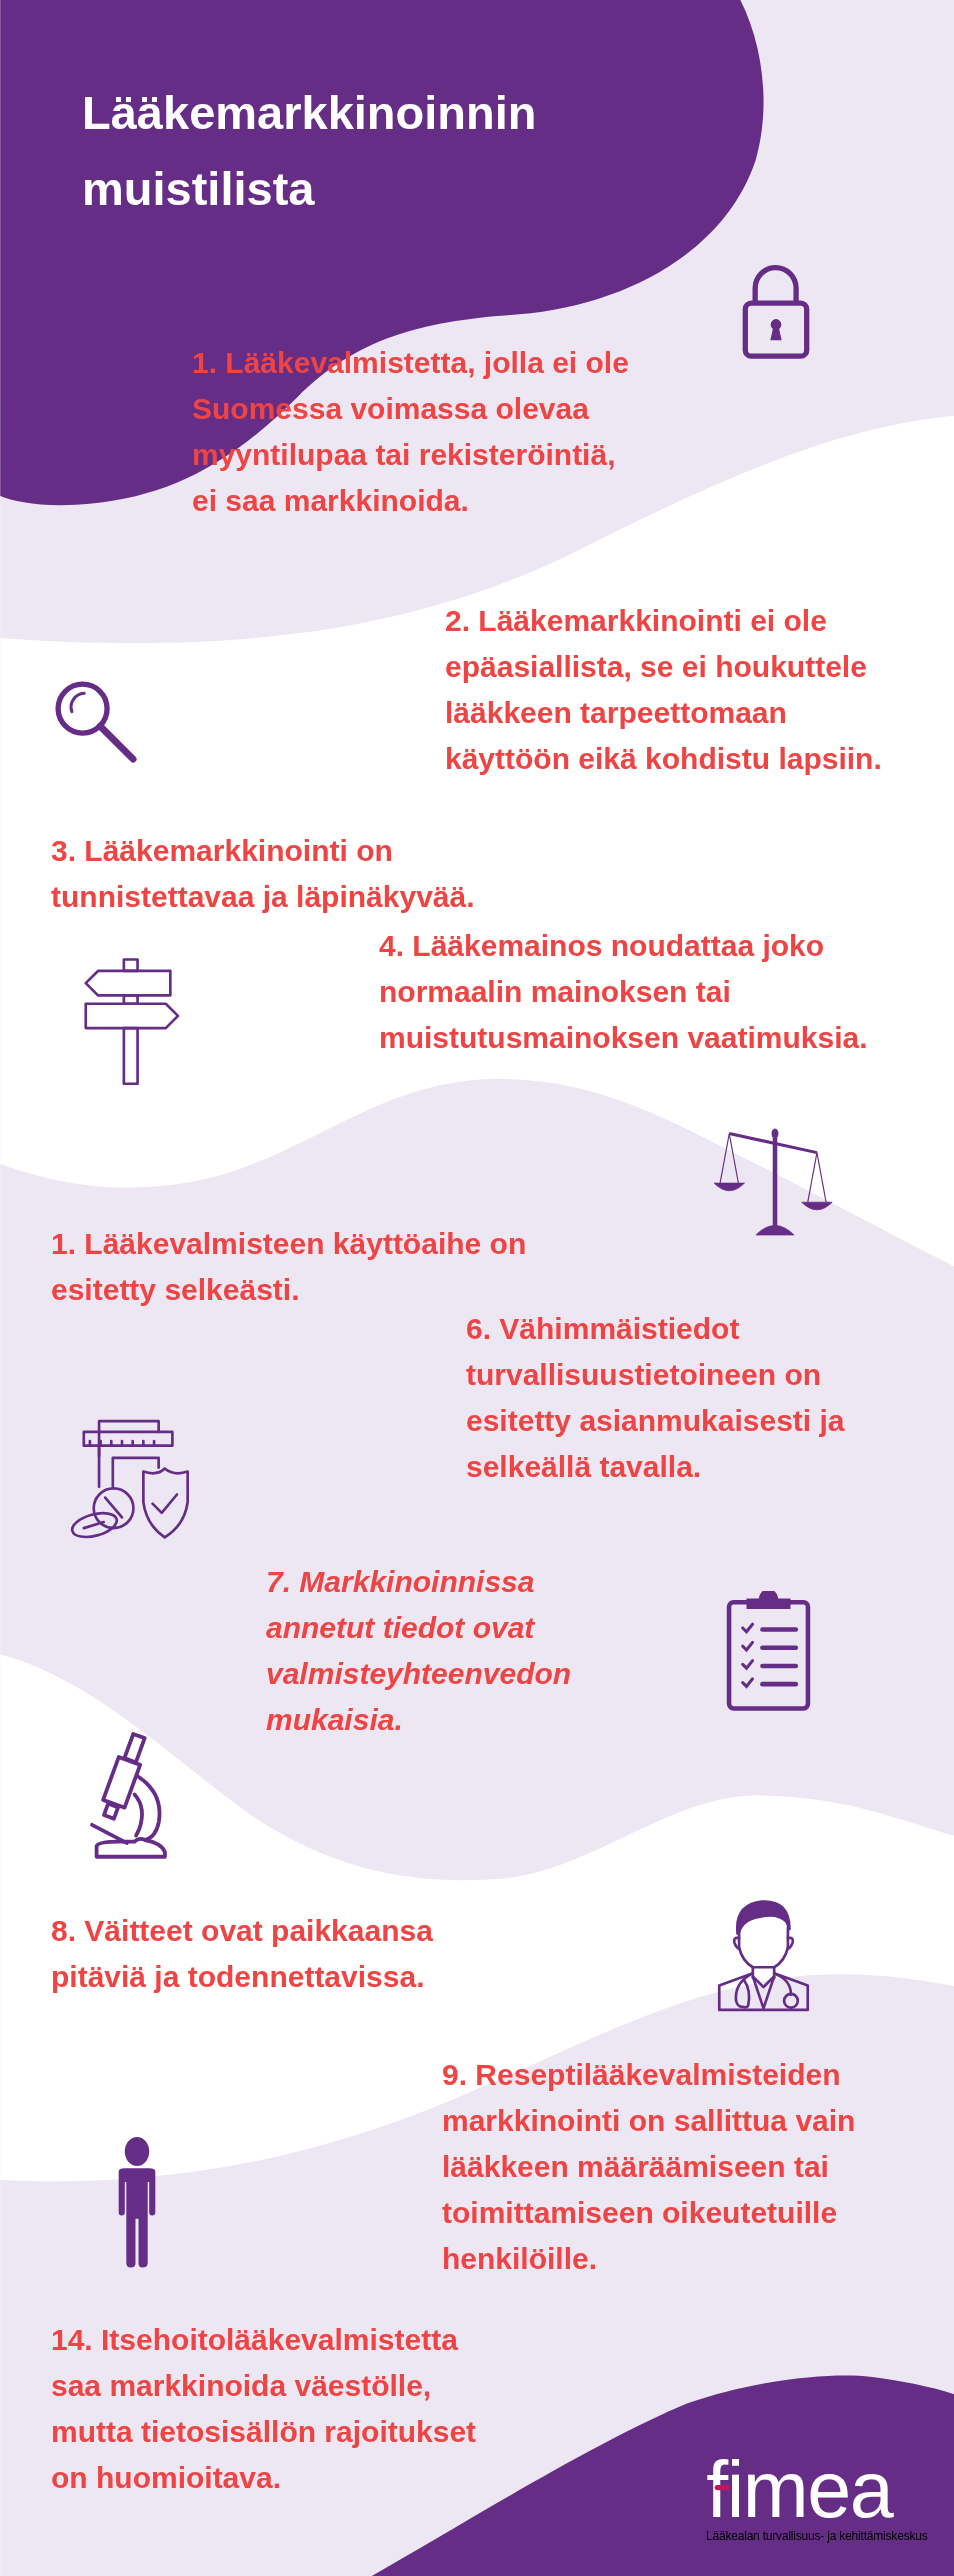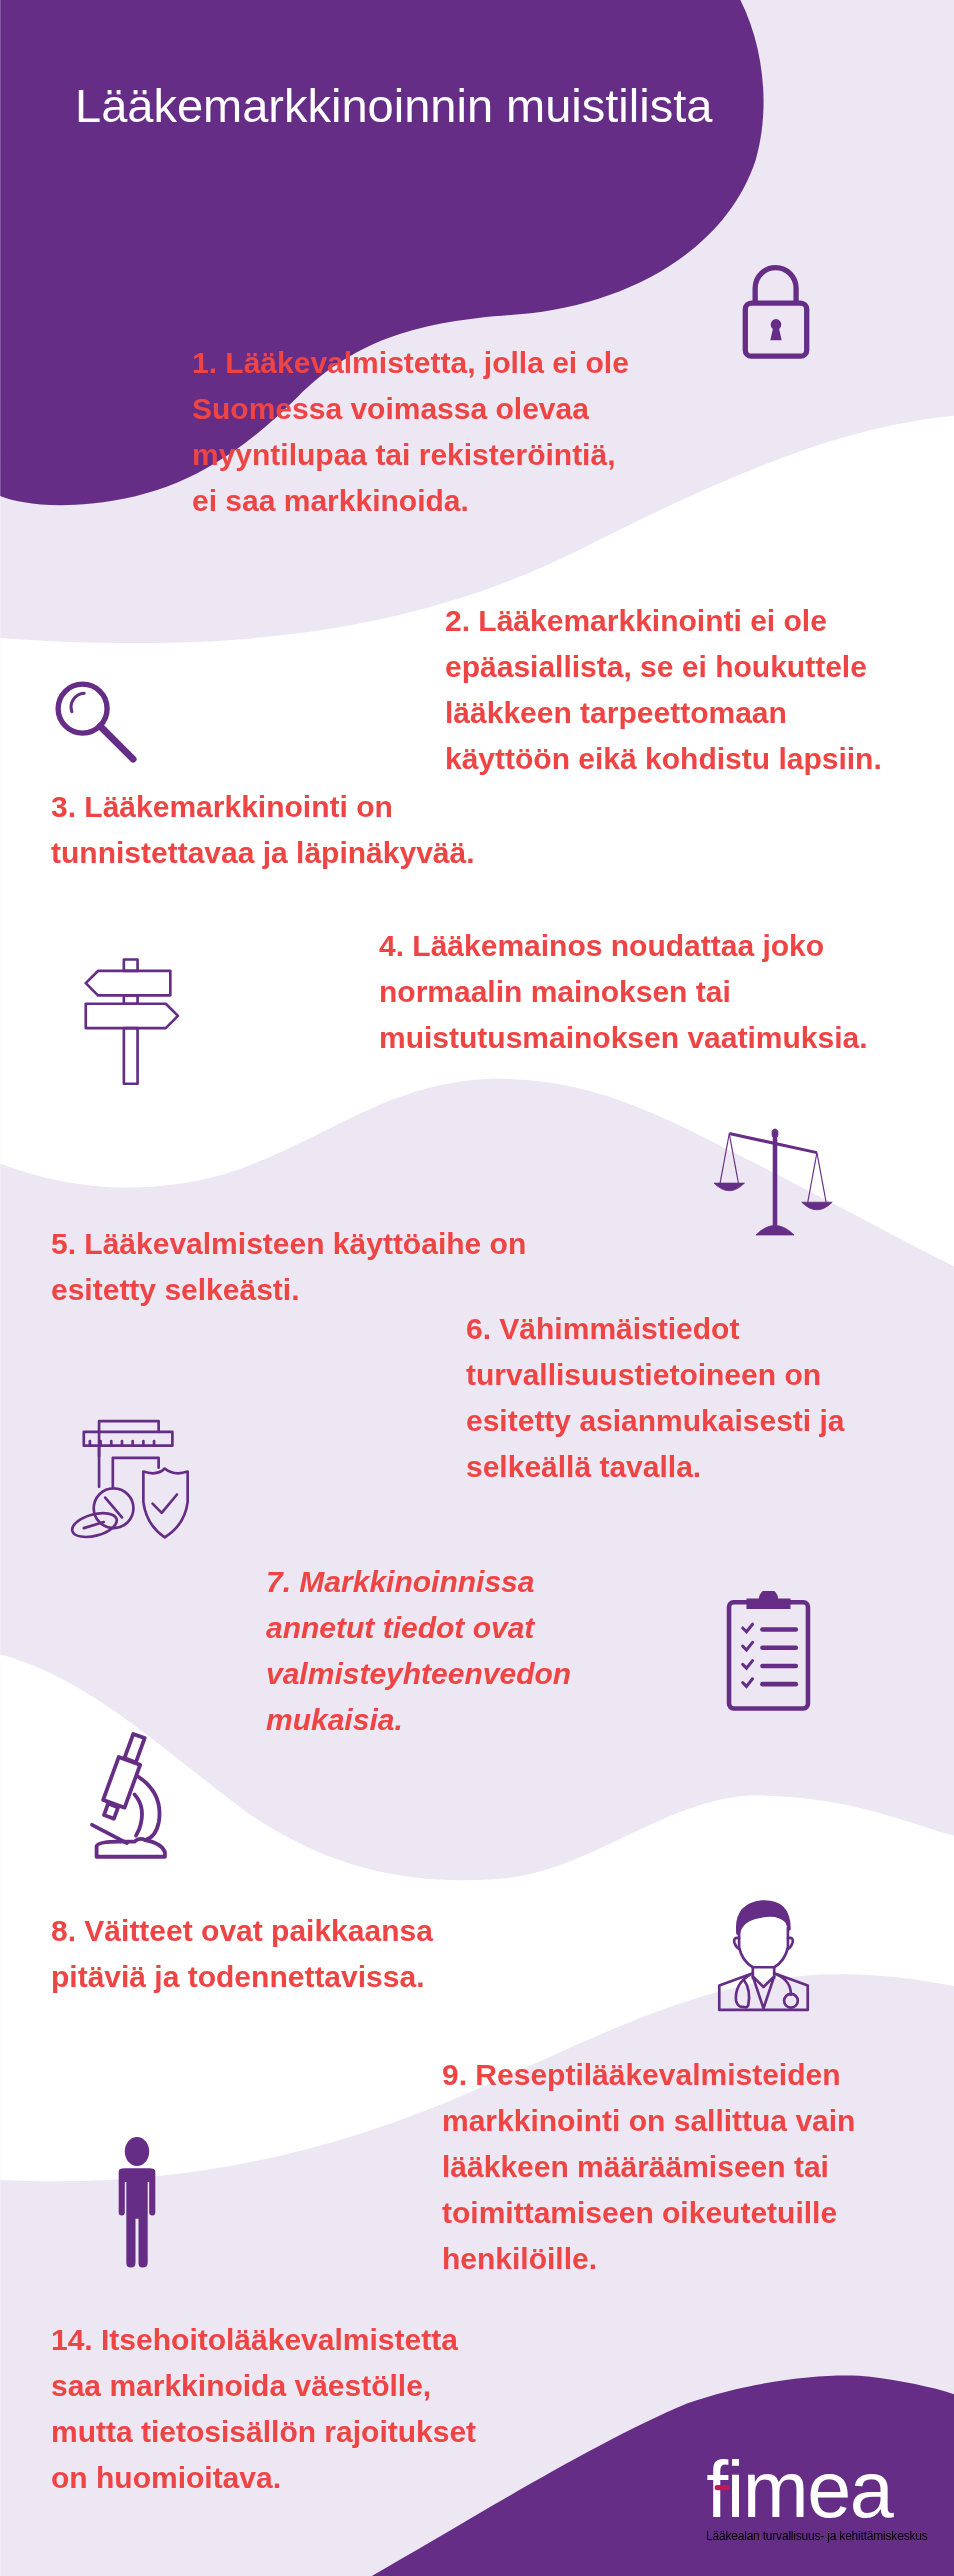--- a/index.html
+++ b/index.html
@@ -1,18 +1,18 @@
 <!DOCTYPE html>
 <html style="font-size:12.2px"><head>
 <meta charset="utf-8">
 <style>
   html, body { margin: 0; padding: 0; }
   body { width: 955px; height: 2576px; position: relative; overflow: hidden; background: #ffffff; font-family: "Liberation Sans", "DejaVu Sans", sans-serif; }
   .bg { position: absolute; left: 0; top: 0; width: 955px; height: 2576px; }
-  .title { position: absolute; left: 70px; top: 63px; color: #ffffff; font-weight: 400; font-size: 47px; line-height: 76px; margin: 5px; letter-spacing: 0px; width: 687px; }
+  .title { position: absolute; left: 70px; top: 63px; color: #ffffff; font-weight: 700; font-size: 47px; line-height: 76px; margin: 12px; letter-spacing: 0px; width: 687px; }
   .item { position: absolute; margin: 0; color: #ef4444; font-weight: 700; font-size: 30px; line-height: 46px; white-space: pre-line; }
   .icon { position: absolute; }
   .logo { position: absolute; left: 706px; top: 2453px; width: 206px; }
   .logo-word { display: block; }
   .logo-sub { position: absolute; left: 0; top: 76px; width: 214px; color: #000000; font-size: 12px; white-space: nowrap; letter-spacing: -0.2px; }
 </style>
 </head>
 <body>
 
 <svg class="bg" viewBox="0 0 1251 3376" width="955" height="2576" xmlns="http://www.w3.org/2000/svg">
@@ -32,26 +32,26 @@
 <h1 class="title">Lääkemarkkinoinnin muistilista</h1>
 
 <p class="item" style="left:192px; top:340px;">1. Lääkevalmistetta, jolla ei ole
 Suomessa voimassa olevaa
 myyntilupaa tai rekisteröintiä,
 ei saa markkinoida.</p>
 <p class="item" style="left:445px; top:574px;margin-top:24px;">2. Lääkemarkkinointi ei ole
 epäasiallista, se ei houkuttele
 lääkkeen tarpeettomaan
 käyttöön eikä kohdistu lapsiin.</p>
-<p class="item" style="left:51px; top:784px;">3. Lääkemarkkinointi on
+<p class="item" style="left:51px; top:828px;">3. Lääkemarkkinointi on
 tunnistettavaa ja läpinäkyvää.</p>
 <p class="item" style="left:379px; top:923px;">4. Lääkemainos noudattaa joko
 normaalin mainoksen tai
 muistutusmainoksen vaatimuksia.</p>
-<p class="item" style="left:51px; top:1221px;">5. Lääkevalmisteen käyttöaihe on
+<p class="item" style="left:51px; top:1221px;">1. Lääkevalmisteen käyttöaihe on
 esitetty selkeästi.</p>
 <p class="item" style="left:466px; top:1306px;">6. Vähimmäistiedot
 turvallisuustietoineen on
 esitetty asianmukaisesti ja
 selkeällä tavalla.</p>
 <p class="item" style="left:266px; top:1559px;font-style:italic;">7. Markkinoinnissa
 annetut tiedot ovat
 valmisteyhteenvedon
 mukaisia.</p>
 <p class="item" style="left:51px; top:1908px;">8. Väitteet ovat paikkaansa

